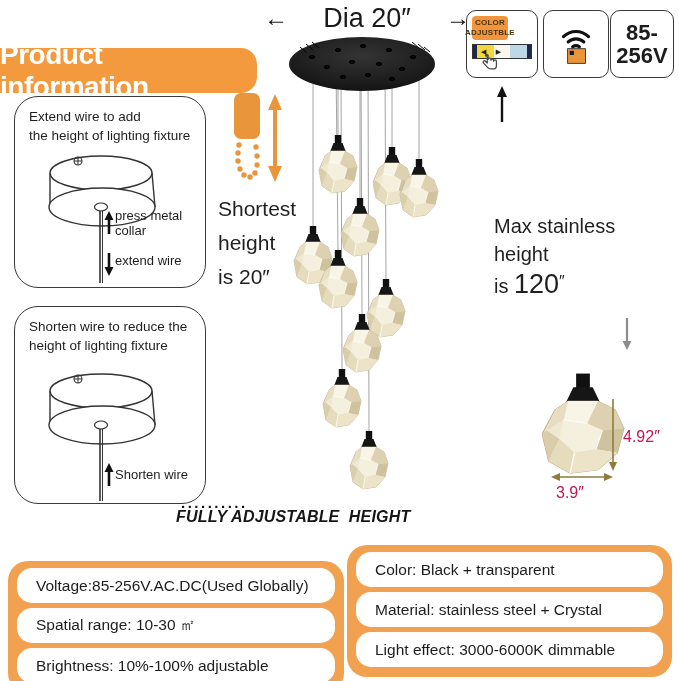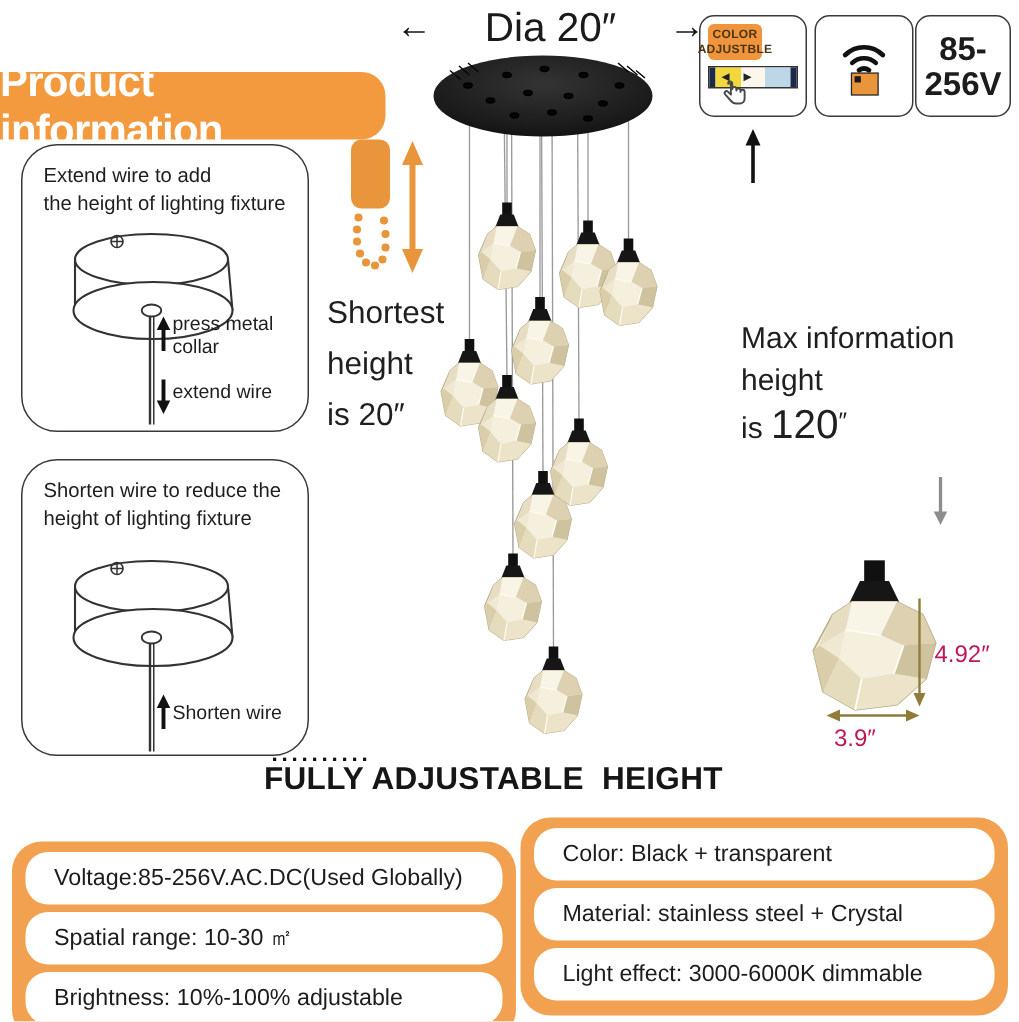--- a/index.html
+++ b/index.html
@@ -49,21 +49,21 @@
   .max{left:494px;top:212px;width:170px;}
   .max .l{font-size:20px;color:#1f1f1f;line-height:28px;}
   .max .big{font-size:27px;font-weight:500;}
   .max .unit{font-size:16px;vertical-align:6px;}
 
   
   .dim{position:absolute;font-size:16px;color:#be185d;}
 
   
   .dots{left:181px;top:494px;font-size:15px;font-weight:700;letter-spacing:2.5px;color:#111;}
-  .ftitle{left:176px;top:508px;font-size:21px;font-weight:700;color:#161616;white-space:pre;letter-spacing:0.2px;}
+  .ftitle{left:176px;top:508px;font-size:16px;font-weight:700;color:#161616;white-space:pre;letter-spacing:0.2px;font-style:italic;}
 
   
   .spec{background:#F2A150;border-radius:20px;padding:7px 9px;box-sizing:border-box;}
   .spec-left{left:8px;top:561px;width:336px;height:132px;}
   .spec-right{left:347px;top:545px;width:325px;height:132px;}
   .cell{background:#ffffff;border-radius:15px;height:35px;margin-bottom:5px;display:flex;align-items:center;
         padding-left:19px;font-size:15.5px;color:#1d1d1d;}
   .cell:last-child{margin-bottom:0;}
 </style>
 </head>
@@ -183,21 +183,21 @@
     <polygon points="42,76 56,76 49,92" fill="#E8953B"></polygon>
   </svg>
 
   <div class="abs shortest">
     <div>Shortest</div>
     <div>height</div>
     <div>is 20″</div>
   </div>
 
   <div class="abs max">
-    <div class="l">Max information</div>
+    <div class="l">Max stainless</div>
     <div class="l">height</div>
     <div class="l"><span>is </span><span class="big">120</span><span class="unit">″</span></div>
   </div>
 
   <svg class="abs" style="left:263px;top:28px;" width="220" height="470" viewBox="263 28 220 470">
     <defs>
       <radialGradient id="canopyGrad" cx="50%" cy="35%" r="75%">
         <stop offset="0%" stop-color="#343434"></stop>
           <stop offset="70%" stop-color="#1b1b1b"></stop>
           <stop offset="100%" stop-color="#0c0c0c"></stop>

